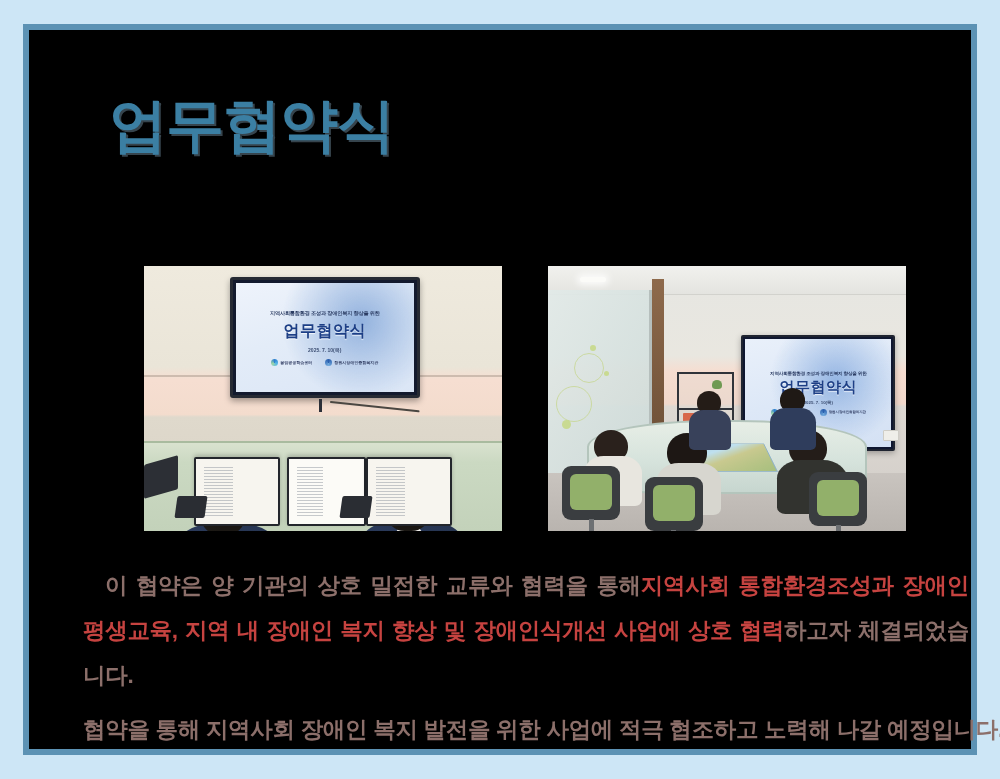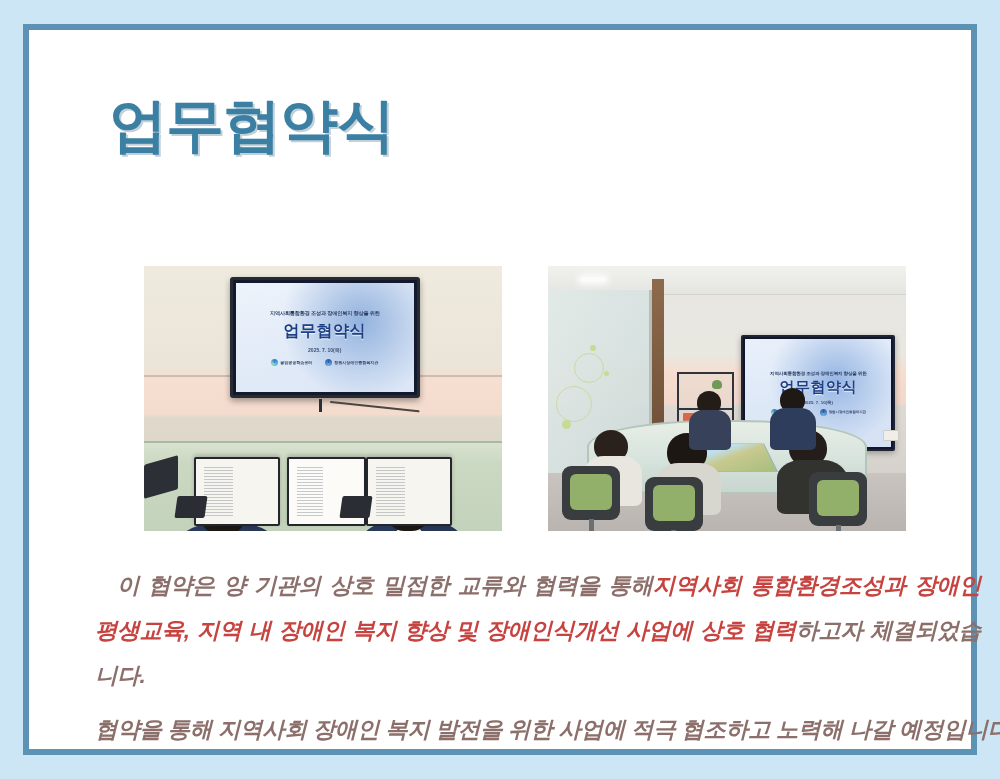--- a/index.html
+++ b/index.html
@@ -27,21 +27,21 @@
   }
 
   
   .frame {
     position: absolute;
     left: 23px;
     top: 24px;
     width: 954px;
     height: 731px;
     border: 6px solid #5c92b4;
-    background: #ffffff;
+    background: #000000;
   }
 
   
   .title-wrap {
     position: absolute;
     left: 80px;
     top: 65px;
   }
   .poster-title {
     font-size: 58px;
@@ -347,24 +347,23 @@
     right: 2%; top: 62%;
     width: 16px; height: 11px;
     background: #efeee9;
     border: 1px solid #cfcdc6;
     border-radius: 1px;
   }
 
   
   .body-copy {
     position: absolute;
-    left: 66px;
+    left: 54px;
     top: 533px;
     width: 886px;
-    font-style: italic;
   }
   .para {
     font-size: 22.5px;
     font-weight: 700;
     line-height: 45px;
     letter-spacing: -0.3px;
     color: #8c6f6a;
     text-align: justify;
     text-justify: inter-character;
   }

